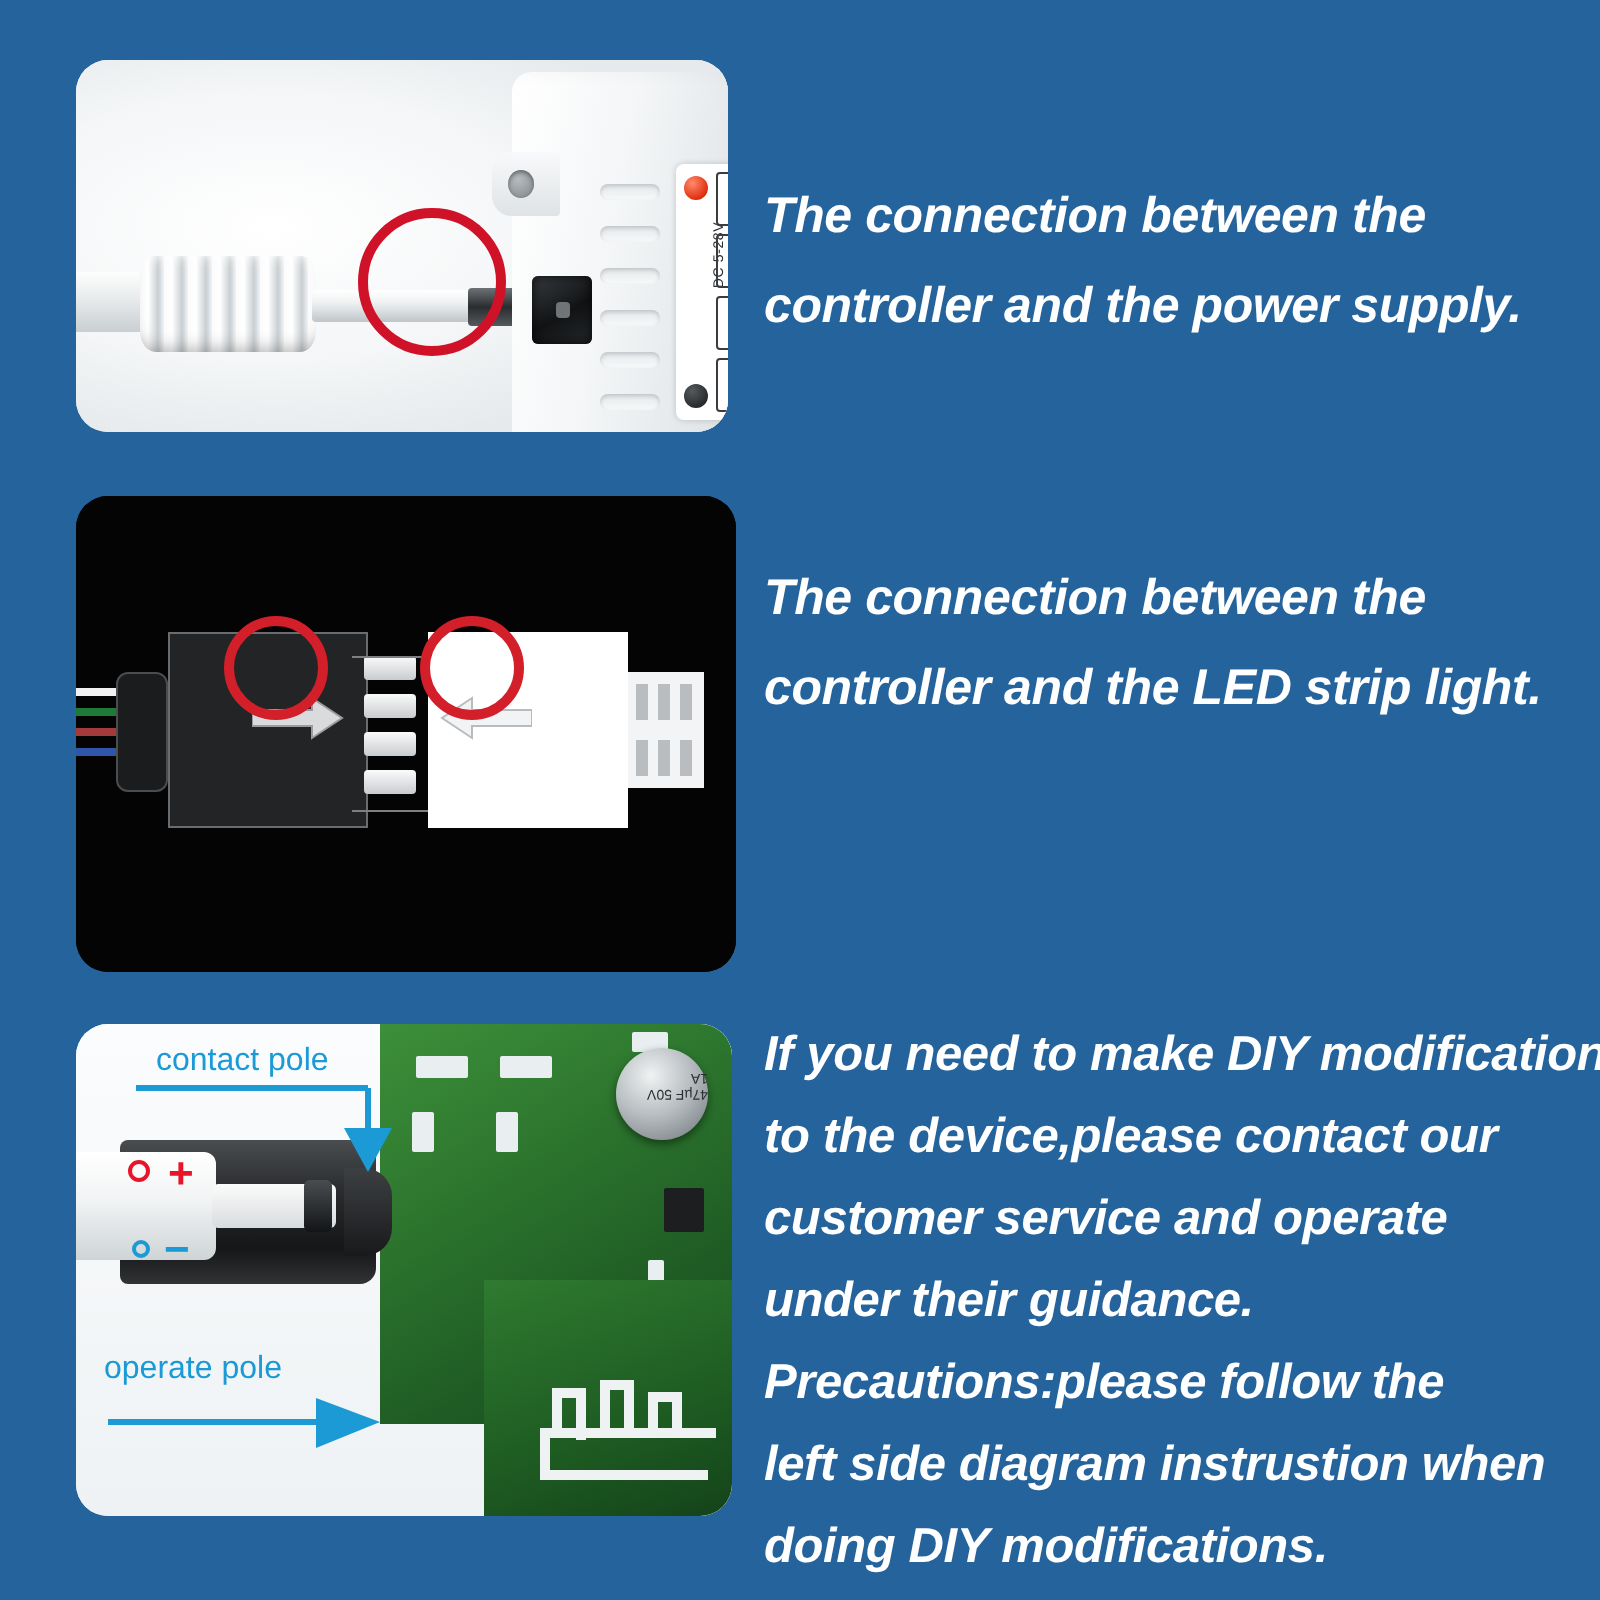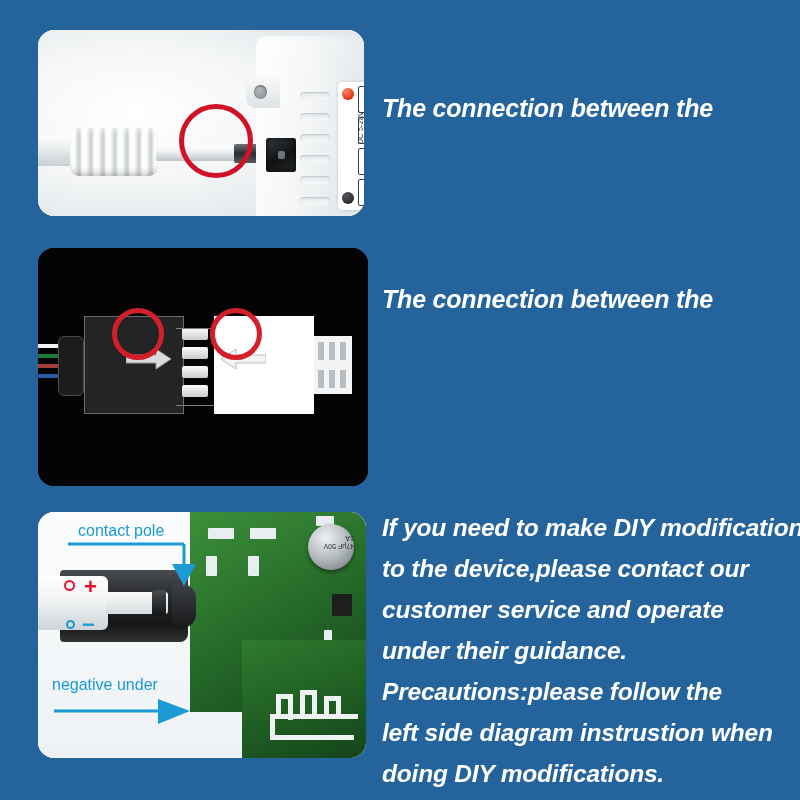--- a/index.html
+++ b/index.html
@@ -315,20 +315,21 @@
         <div class="m">FC</div>
         <div class="m sm">⚙</div>
       </div>
     </div>
 
     <div class="c1-circle"></div>
   </div>
 
   <div class="textblock" id="text-1">
     <span class="line">The connection between the</span>
+    <span class="line">controller and the power supply.</span>
   </div>
 
   <div class="card" id="card-2">
     <div class="c2-bg"></div>
 
     <div class="c2-wires">
       <i class="w"></i>
         <i class="g"></i>
         <i class="r"></i>
         <i class="b"></i>
@@ -360,20 +361,21 @@
     <svg class="arrow-svg" style="left:182px; top:100px;" width="46" height="22" viewBox="0 0 46 22">
       <path d="M46 7 H16 V1 L1 11 L16 21 V15 H46 Z" fill="#f2f3f4" stroke="#b9bcbe" stroke-width="1"></path>
     </svg>
 
     <div class="c2-circle-a"></div>
     <div class="c2-circle-b"></div>
   </div>
 
   <div class="textblock" id="text-2">
     <span class="line">The connection between the</span>
+    <span class="line">controller and the LED strip light.</span>
   </div>
 
   <div class="card" id="card-3">
     <div class="c3-bg"></div>
 
     <div class="c3-pcb">
       <div class="smd" style="left:18px; top:16px; width:26px; height:11px;"></div>
       <div class="smd" style="left:60px; top:16px; width:26px; height:11px;"></div>
       <div class="smd" style="left:126px; top:4px; width:18px; height:10px;"></div>
       <div class="smd" style="left:16px; top:44px; width:11px; height:20px;"></div>
@@ -416,21 +418,21 @@
     <div class="c3-o-blue"></div>
     <div class="c3-minus">−</div>
 
     <div class="c3-lbl" id="lbl-pos">contact pole</div>
     <svg style="position:absolute; left:28px; top:30px;" width="130" height="46" viewBox="0 0 130 46">
       <path d="M2 2 H118" stroke="#1b9ad6" stroke-width="3" fill="none"></path>
       <path d="M118 2 V22" stroke="#1b9ad6" stroke-width="3" fill="none"></path>
       <path d="M106 22 H130 L118 44 Z" fill="#1b9ad6"></path>
     </svg>
 
-    <div class="c3-lbl" id="lbl-neg">negative under</div>
+    <div class="c3-lbl" id="lbl-neg">operate pole</div>
     <svg style="position:absolute; left:14px; top:186px;" width="140" height="28" viewBox="0 0 140 28">
       <path d="M2 13 H108" stroke="#1b9ad6" stroke-width="3" fill="none"></path>
       <path d="M106 1 L138 13 L106 26 Z" fill="#1b9ad6"></path>
     </svg>
   </div>
 
   <div class="textblock" id="text-3">
     <span class="line">If you need to make DIY modification</span>
     <span class="line">to the device,please contact our</span>
     <span class="line">customer service and operate</span>

